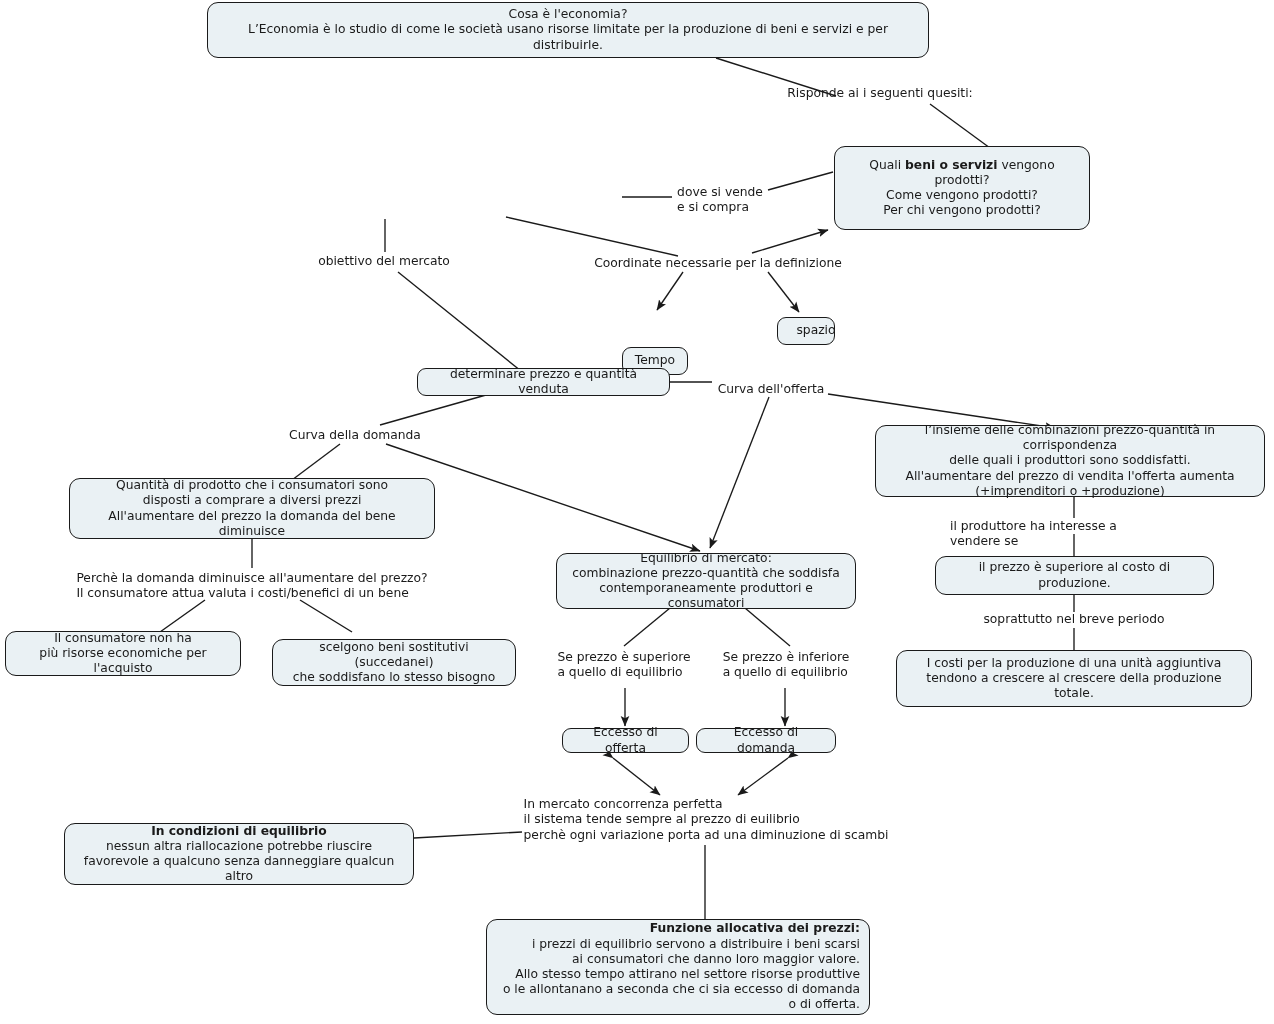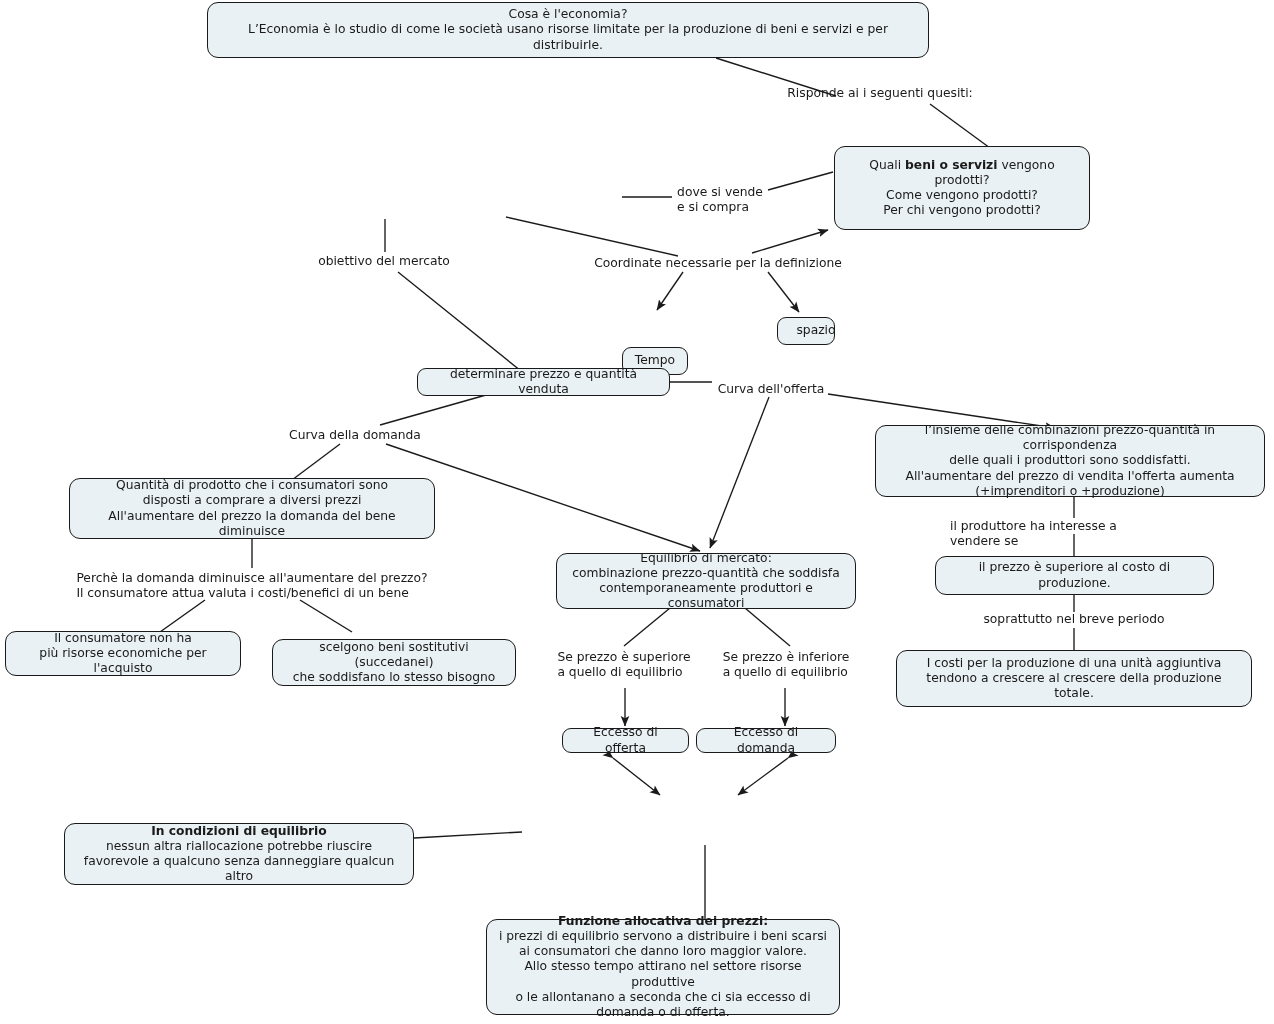--- a/index.html
+++ b/index.html
@@ -193,21 +193,21 @@
   </div>
 
   <div class="node small" style="left:696px; top:728px; width:140px; height:25px;">
     <span>Eccesso di domanda</span>
   </div>
 
   <div class="node" style="left:64px; top:823px; width:350px; height:62px;">
     <span><b>In condizioni di equilibrio</b><br><span>nessun altra riallocazione potrebbe riuscire</span><br><span>favorevole a qualcuno senza danneggiare qualcun altro</span></span>
   </div>
 
-  <div class="node" style="left:486px; top:919px; width:354px; height:96px;">
+  <div class="node" style="left:486px; top:919px; width:384px; height:96px;text-align:right;">
     <span><b>Funzione allocativa dei prezzi:</b><br><span>i prezzi di equilibrio servono a distribuire i beni scarsi</span><br><span>ai consumatori che danno loro maggior valore.</span><br><span>Allo stesso tempo attirano nel settore risorse produttive</span><br><span>o le allontanano a seconda che ci sia eccesso di domanda o di offerta.</span></span>
   </div>
 
   <div class="linklabel" style="left:880px; top:86px;">Risponde ai i seguenti quesiti:</div>
 
   <div class="linklabel" style="left:720px; top:185px;">dove si vende
 e si compra</div>
 
   <div class="linklabel" style="left:384px; top:254px;">obiettivo del mercato</div>
 
@@ -223,14 +223,17 @@
   <div class="linklabel" style="left:1058px; top:519px;">il produttore ha interesse a vendere se</div>
 
   <div class="linklabel" style="left:1074px; top:612px;">soprattutto nel breve periodo</div>
 
   <div class="linklabel" style="left:624px; top:650px;">Se prezzo è superiore
 a quello di equilibrio</div>
 
   <div class="linklabel" style="left:786px; top:650px;">Se prezzo è inferiore
 a quello di equilibrio</div>
 
+  <div class="linklabel" style="left:706px; top:797px;">In mercato concorrenza perfetta
+il sistema tende sempre al prezzo di euilibrio
+perchè ogni variazione porta ad una diminuzione di scambi</div>
 
 </div>
 
 </body></html>

